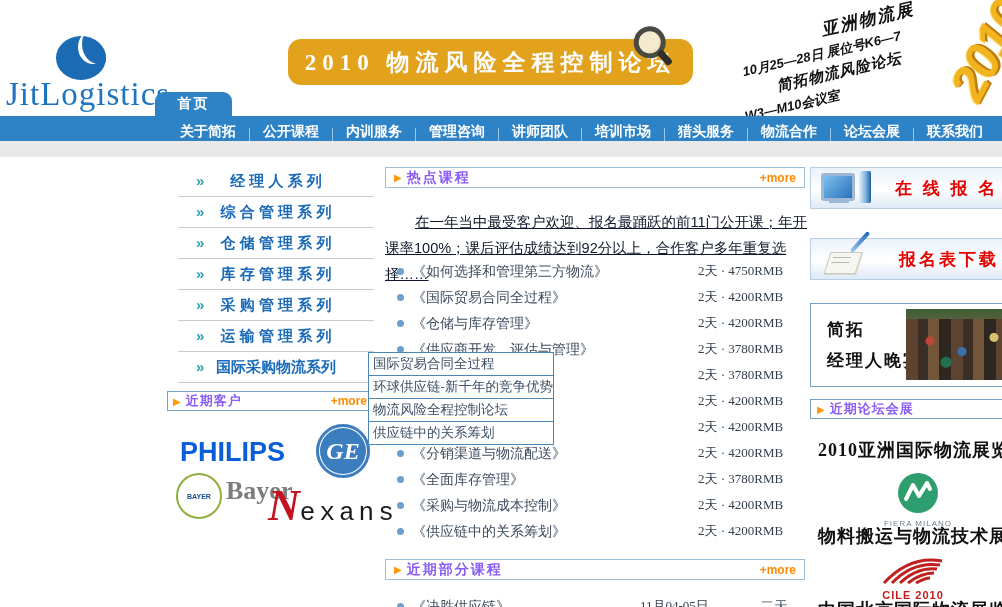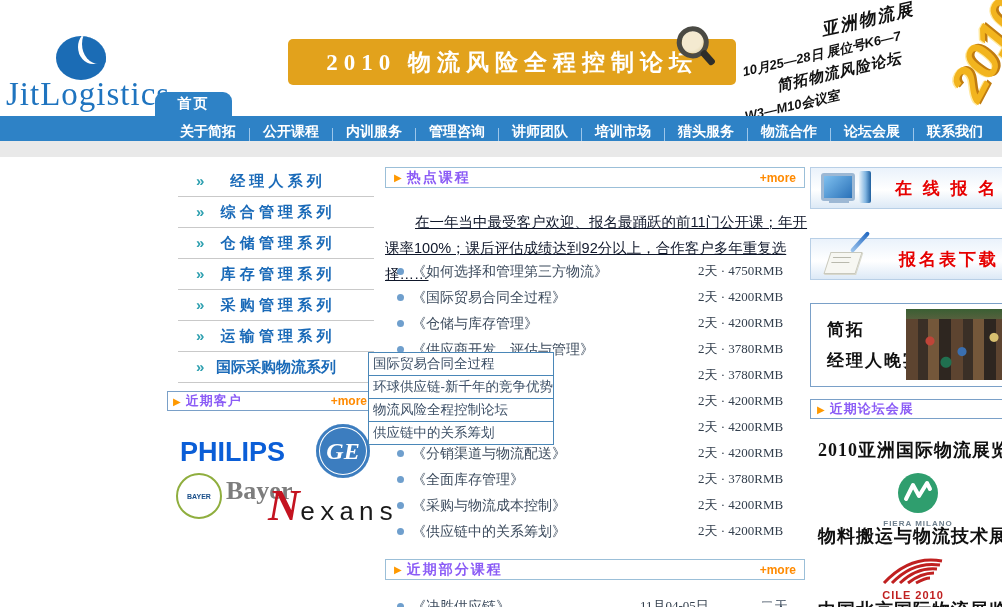--- a/index.html
+++ b/index.html
@@ -8,21 +8,21 @@
     background:#ffffff;
     font-family:"Liberation Sans","DejaVu Sans",sans-serif;
   }
   
   .logo-wrap{position:absolute;left:6px;top:36px;width:170px;height:72px;}
   .globe{position:absolute;left:50px;top:0;width:50px;height:44px;background:#1b6cb5;border-radius:50%;overflow:hidden;}
   .globe:before{content:"";position:absolute;left:22px;top:-6px;width:30px;height:34px;background:#ffffff;border-radius:50%;}
   .globe:after{content:"";position:absolute;left:26px;top:-12px;width:34px;height:40px;background:#1b6cb5;border-radius:50%;}
   .logo-text{position:absolute;left:0;top:40px;font-family:"Liberation Serif","DejaVu Serif",serif;
     font-size:33px;color:#1f74bf;letter-spacing:1px;}
-  .banner{position:absolute;left:288px;top:39px;width:448px;height:46px;background:#e2a21c;border-radius:5px;
+  .banner{position:absolute;left:288px;top:39px;width:405px;height:46px;background:#e2a21c;border-radius:13px;
     display:flex;align-items:center;justify-content:center;cursor:pointer;}
   .banner-text{color:#ffffff;font-size:23px;font-weight:bold;letter-spacing:6px;
     font-family:"Liberation Serif","DejaVu Serif",serif;}
   .magnifier{position:absolute;right:18px;top:-14px;width:44px;height:44px;transform:rotate(10deg);}
   .mag-glass{position:absolute;left:2px;top:2px;width:22px;height:22px;border:5px solid #4a4a44;border-radius:50%;
     background:radial-gradient(circle at 40% 40%, #f4ead0 55%, #d8c89a 100%);}
   .mag-handle{position:absolute;left:27px;top:27px;width:17px;height:7px;background:#2e2e2a;border-radius:3px;transform:rotate(38deg);}
   
   .promo{position:absolute;left:742px;top:12px;width:225px;height:105px;transform:rotate(-13deg);
     font-weight:bold;font-style:italic;color:#111111;}
@@ -127,21 +127,21 @@
       repeating-linear-gradient(90deg,#5d4430 0 12px,#3a2f26 12px 22px,#74573a 22px 33px,#2e2620 33px 45px);
   }
   .forums-head{position:absolute;left:810px;top:399px;width:260px;height:20px;border:1px solid #7aa0c8;
     display:flex;align-items:center;padding:0 6px;box-sizing:border-box;background:#ffffff;}
   .expo-text{position:absolute;left:818px;color:#111111;font-weight:bold;font-size:18px;white-space:nowrap;
     font-family:"Liberation Serif","DejaVu Serif",serif;letter-spacing:1px;cursor:pointer;}
   .expo1{top:438px;}
   .expo2{top:524px;}
   .expo3{top:598px;}
   .fiera{position:absolute;left:878px;top:472px;width:80px;text-align:center;}
-  .fiera-label{font-size:8px;font-weight:bold;color:#6e7f8d;letter-spacing:1px;margin-top:1px;}
+  .fiera-label{font-size:8px;font-weight:normal;color:#6e7f8d;letter-spacing:1px;margin-top:1px;}
   .cile{position:absolute;left:868px;top:553px;width:90px;text-align:center;}
   .cile-label{font-size:11px;font-weight:bold;color:#c02020;letter-spacing:1px;margin-top:-2px;}
 </style>
 </head>
 <body>
 
 <div class="logo-wrap">
   <div class="globe"></div>
   <div class="logo-text">JitLogistics</div>
 </div>

